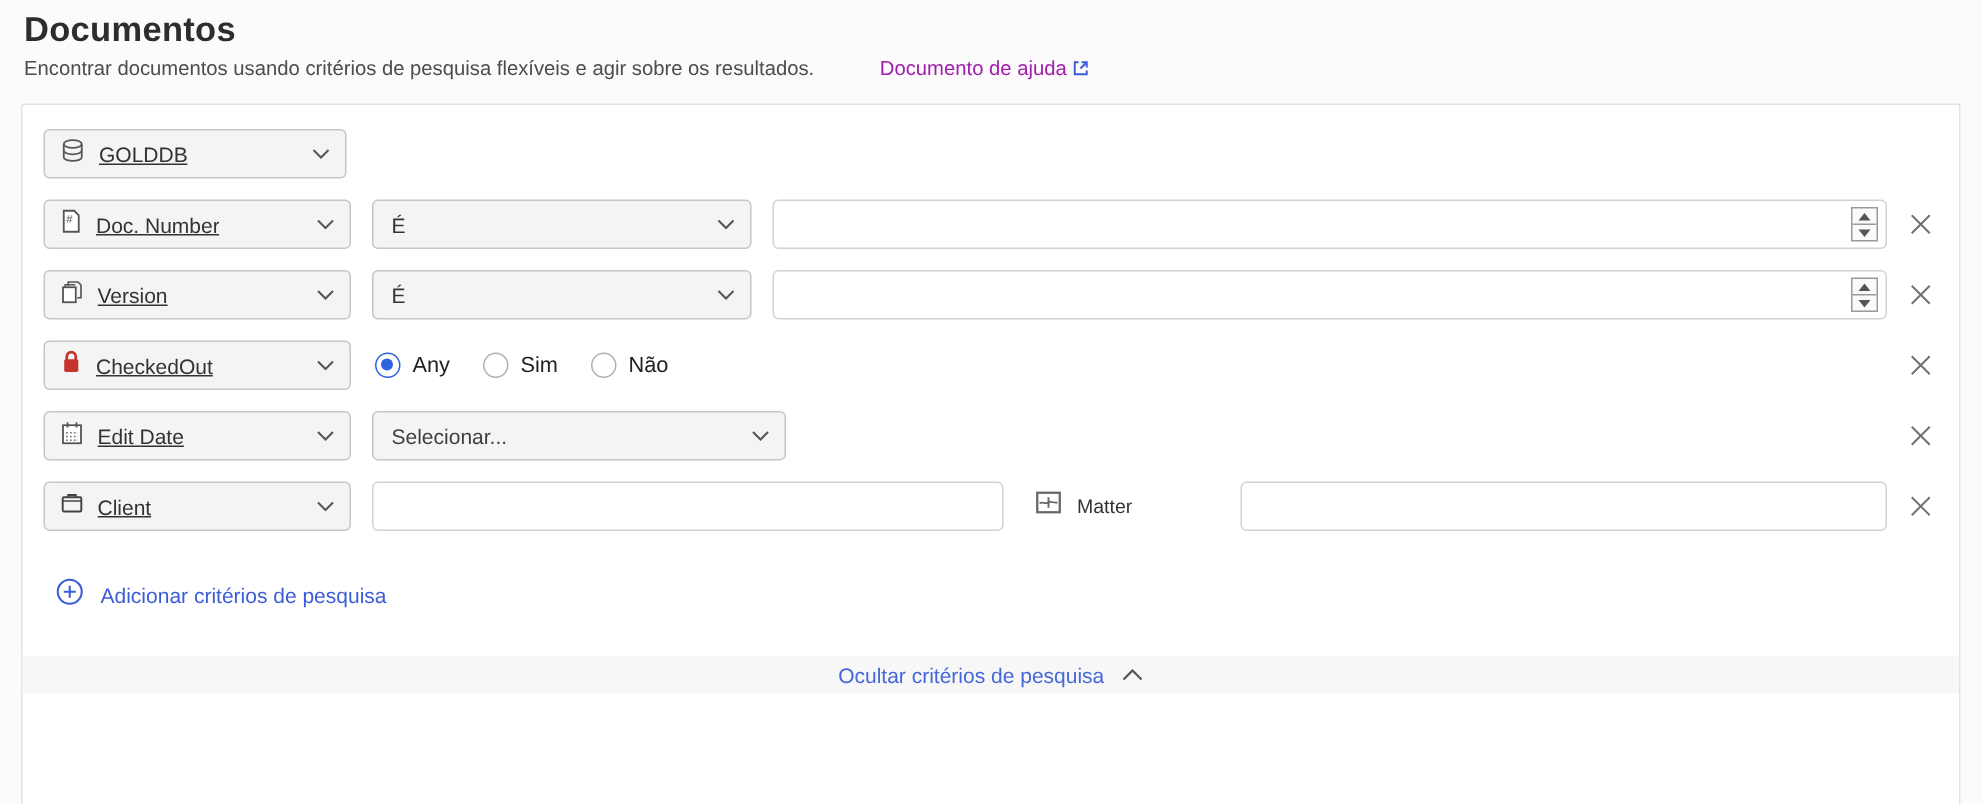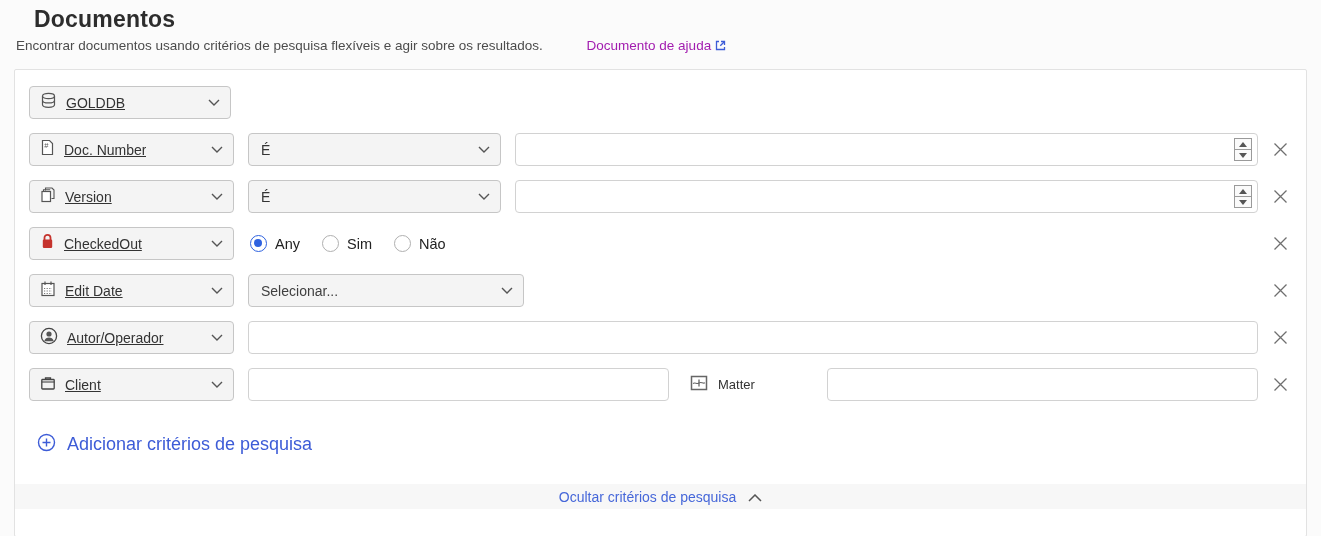--- a/index.html
+++ b/index.html
@@ -3,21 +3,21 @@
 <meta charset="utf-8">
 <style>
   * { box-sizing: border-box; margin: 0; padding: 0; }
   html, body {
     width: 1321px; height: 536px; overflow: hidden;
     background: #fbfbfb;
     font-family: "Liberation Sans", "DejaVu Sans", sans-serif;
     color: #333;
   }
   .page-header { padding: 6px 16px 0 16px; }
-  .page-title { font-size: 23px; font-weight: 700; color: #2d2d2d; letter-spacing: 0.2px; margin-left: 18px; }
+  .page-title { font-size: 23px; font-weight: 700; color: #2d2d2d; letter-spacing: 0.2px; }
   .page-subtitle { margin-top: 5px; font-size: 13.5px; color: #4c4c4c; }
   .help-link { color: #a21caf; text-decoration: none; cursor: pointer; padding-left: 40px; }
   .help-link .ext-ic { vertical-align: -2px; margin-left: 3px; }
 
   .panel {
     margin: 14px 14px 0 14px;
     background: #ffffff;
     border: 1px solid #e2e2e2;
     border-radius: 2px;
     padding: 16px 14px 0 14px;
@@ -73,21 +73,21 @@
   .radio-circ { width: 17px; height: 17px; border-radius: 50%; border: 1.5px solid #b0b0b0; background: #fff; flex: none; position: relative; }
   .radio-circ.checked { border: 1.6px solid #2e62e0; }
   .radio-circ.checked::after {
     content: ""; position: absolute; left: 3px; top: 3px; width: 8px; height: 8px;
     border-radius: 50%; background: #2e62e0;
   }
   .radio-lbl { font-size: 14.5px; color: #222; }
 
   .footer-row { display: flex; align-items: center; justify-content: space-between; margin-top: 26px; height: 34px; }
   .add-link { display: flex; align-items: center; gap: 11px; margin-left: 8px; cursor: pointer; }
-  .add-link .txt { font-size: 18px; color: #3d5cd7; }
+  .add-link .txt { font-size: 14px; color: #3d5cd7; }
   .search-btn {
     width: 106px; height: 34px; border: none; border-radius: 4px;
     background: #a2b6ef; color: #f2f5ff; font-size: 15px;
     display: flex; align-items: center; justify-content: center; gap: 9px;
     font-family: "Liberation Sans", sans-serif; cursor: pointer; margin-right: 6px;
   }
 
   .collapse-bar {
     margin: 23px -14px 0 -14px; height: 25px; background: #f7f7f7;
     display: flex; align-items: center; justify-content: center; gap: 12px; cursor: pointer;
@@ -264,41 +264,20 @@
         </span>
     </div>
     <div class="spacer"></div>
     <button class="remove-btn">
         <svg width="15" height="15" viewBox="0 0 15 15">
           <path d="M1.5 1.5 L13.5 13.5 M13.5 1.5 L1.5 13.5" stroke="#6f6f6f" stroke-width="1.3"></path>
         </svg>
       </button>
   </div>
 
-  <div class="crit-row">
-    <div class="chip">
-      <span><svg width="18" height="18" viewBox="0 0 18 18">
-            <circle cx="9" cy="9" r="7.6" fill="none" stroke="#444" stroke-width="1.3"></circle>
-            <circle cx="9" cy="7" r="2.6" fill="#555"></circle>
-            <path d="M4.2 14.2 C5 11.6 7 10.6 9 10.6 C11 10.6 13 11.6 13.8 14.2" fill="#555"></path>
-          </svg></span>
-      <span class="lbl">Autor/Operador</span>
-      <span class="chev">
-          <svg width="12" height="7" viewBox="0 0 12 7">
-            <polyline points="1,1 6,6 11,1" fill="none" stroke="#555" stroke-width="1.4"></polyline>
-          </svg>
-        </span>
-    </div>
-    <input class="txt-input flex-input" type="text" value="" style="">
-    <button class="remove-btn">
-        <svg width="15" height="15" viewBox="0 0 15 15">
-          <path d="M1.5 1.5 L13.5 13.5 M13.5 1.5 L1.5 13.5" stroke="#6f6f6f" stroke-width="1.3"></path>
-        </svg>
-      </button>
-  </div>
 
   <div class="crit-row">
     <div class="chip">
       <span><svg width="16" height="16" viewBox="0 0 16 16">
             <path d="M5.5 4.5 V3 H10.5 V4.5" fill="none" stroke="#444" stroke-width="1.3"></path>
             <rect x="1.8" y="4.5" width="12.4" height="9.5" rx="0.8" fill="none" stroke="#444" stroke-width="1.3"></rect>
             <path d="M1.8 7 H14.2" stroke="#444" stroke-width="1.1"></path>
           </svg></span>
       <span class="lbl">Client</span>
       <span class="chev">

